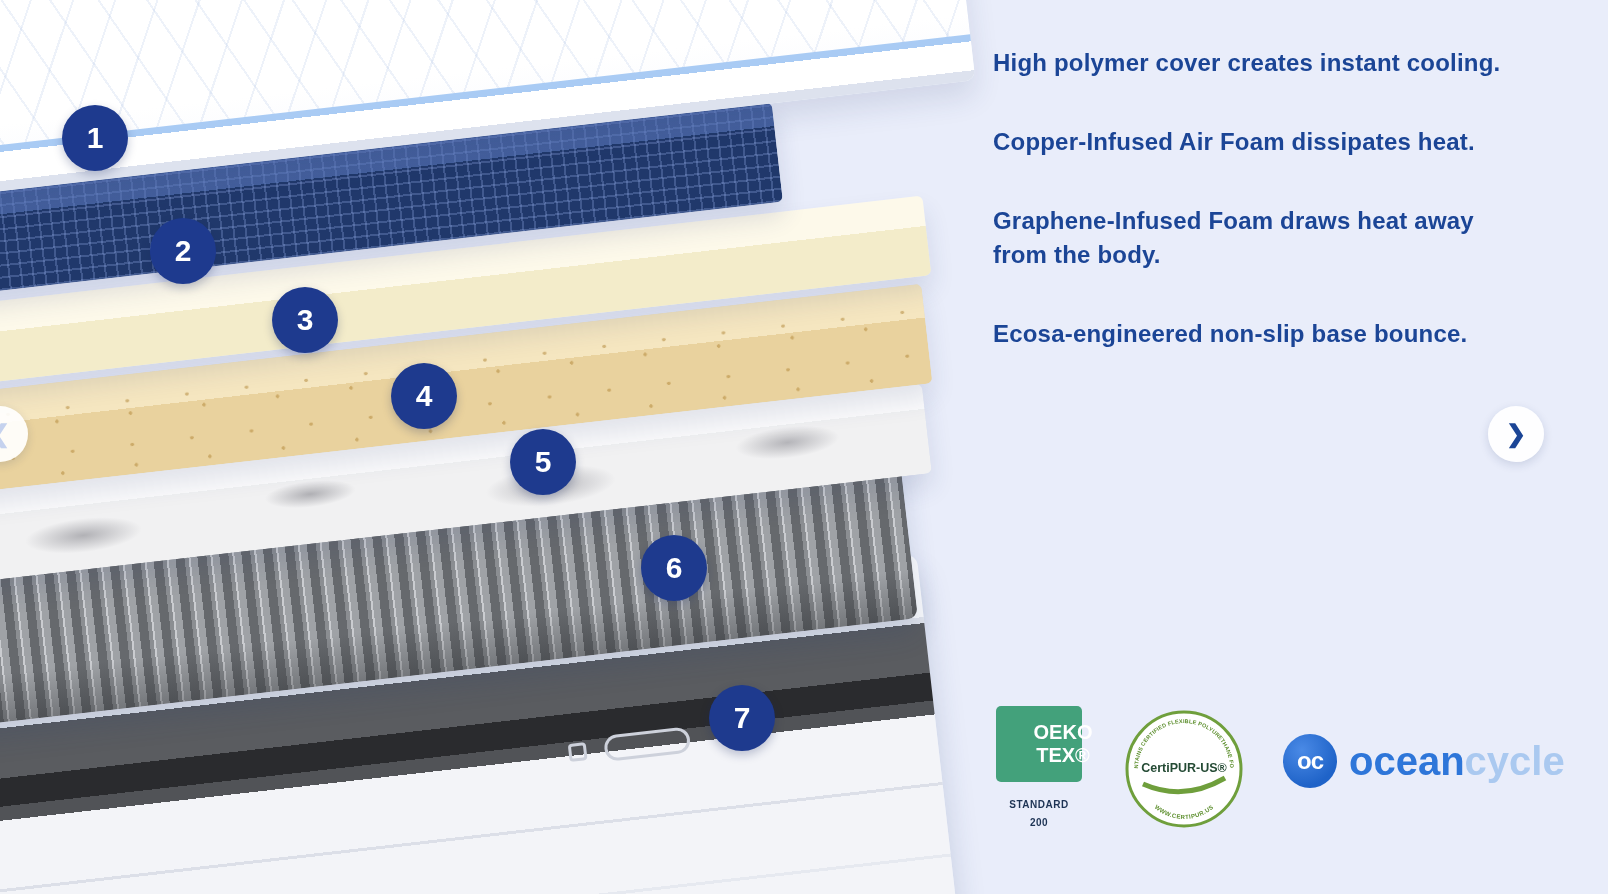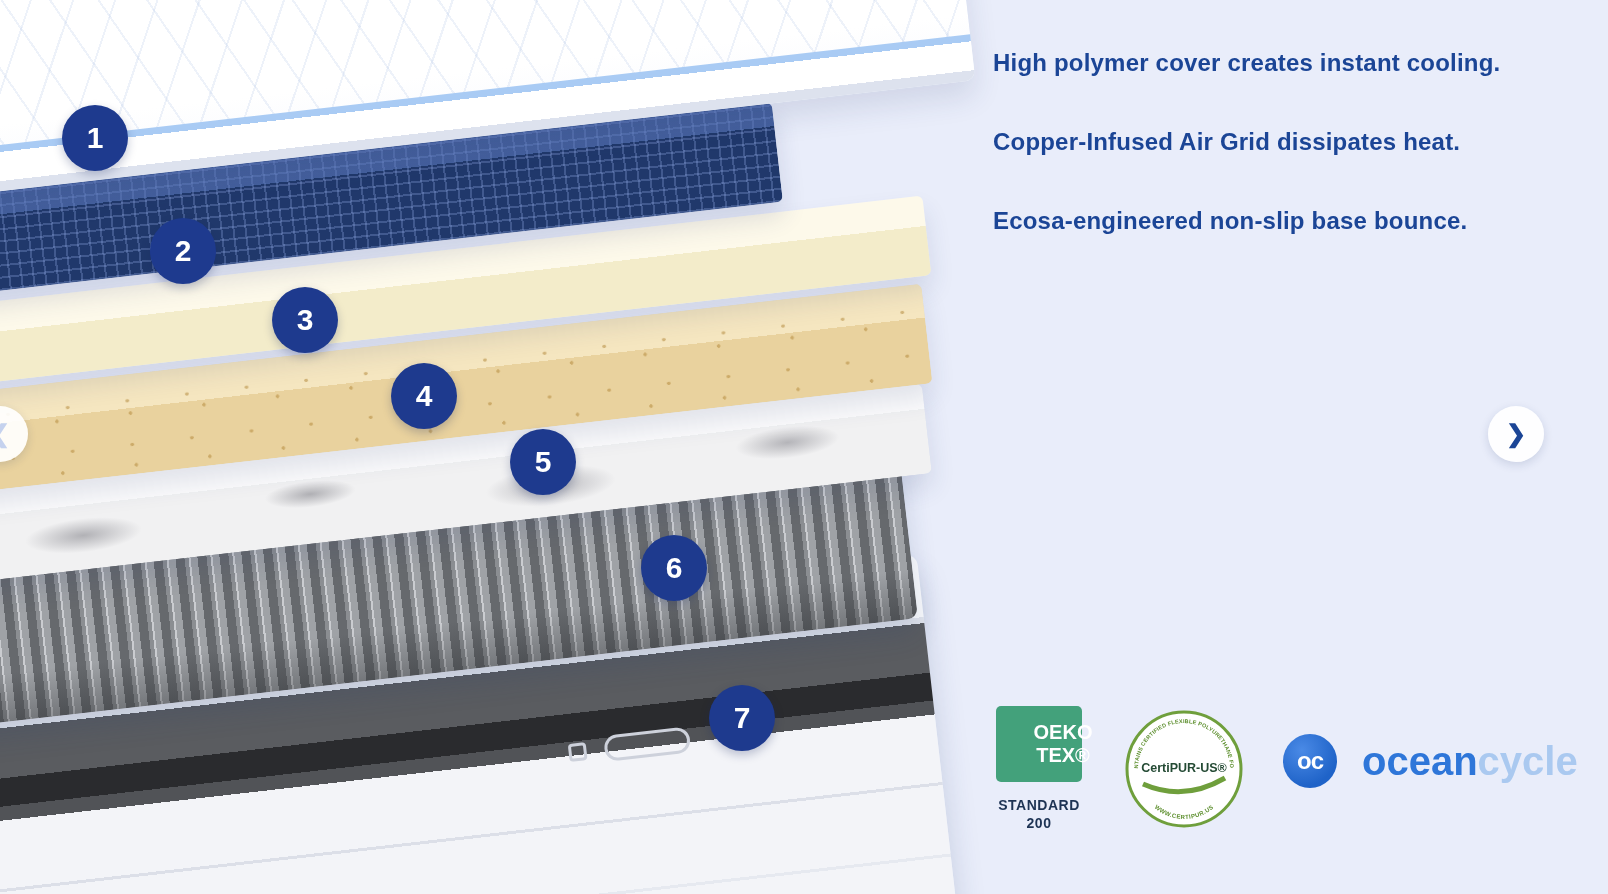--- a/index.html
+++ b/index.html
@@ -99,25 +99,25 @@
     box-shadow: 0 3px 10px rgba(30,50,100,.15); font-family: "Liberation Sans", sans-serif; }
   .prev { left: -28px; top: 406px; color: #c5d2ee; }
   .next { left: 1488px; top: 406px; }
 
   
   .certs { position: absolute; left: 993px; top: 706px; display: flex; align-items: flex-start; gap: 38px; z-index: 5; }
   .oeko { width: 92px; text-align: center; }
   .oeko-box { width: 86px; height: 76px; margin: 0 auto; background: #43a17b; border-radius: 5px;
     color: #ffffff; font-weight: bold; font-size: 20px; line-height: 23px;
     display: flex; flex-direction: column; align-items: center; justify-content: center; padding-left: 48px; }
-  .oeko-sub { margin-top: 14px; font-size: 14px; font-weight: bold; color: #1d3354;
+  .oeko-sub { margin-top: 14px; font-size: 10px; font-weight: bold; color: #1d3354;
     line-height: 18px; letter-spacing: .5px; }
   .certipur { margin-top: 2px; }
   .certipur text { font-family: "Liberation Sans", sans-serif; }
-  .ocean { display: flex; align-items: center; gap: 25px; margin-top: 28px; }
+  .ocean { display: flex; align-items: center; gap: 12px; margin-top: 28px; }
   .ocean-circle { width: 54px; height: 54px; border-radius: 50%;
     background: radial-gradient(circle at 35% 30%, #4a8ae6, #1f63c8 70%);
     color: #ffffff; font-weight: bold; font-size: 24px; letter-spacing: -1px;
     display: flex; align-items: center; justify-content: center; }
   .ocean-word { font-size: 40px; font-weight: bold; }
   .ocean-word .dark { color: #2e76d9; }
   .ocean-word .light { color: #aac9f0; }
 </style>
 </head>
 <body>
@@ -140,21 +140,23 @@
     <div class="badge" style="left:150px; top:218px">2</div>
     <div class="badge" style="left:272px; top:287px">3</div>
     <div class="badge" style="left:391px; top:363px">4</div>
     <div class="badge" style="left:510px; top:429px">5</div>
     <div class="badge" style="left:641px; top:535px">6</div>
     <div class="badge" style="left:709px; top:685px">7</div>
   </div>
 
   <div class="features">
     <p>High polymer cover creates instant cooling.</p>
-    <p>Copper-Infused Air Grid dissipates heat.</p>
+    <p>Copper-Infused Air Foam dissipates heat.</p>
+    <p>Graphene-Infused Foam draws heat away
+from the body.</p>
     <p>Ecosa-engineered non-slip base bounce.</p>
   </div>
 
   <button class="arrow-btn prev">
     <span>❮</span>
   </button>
   <button class="arrow-btn next">
     <span>❯</span>
   </button>
 

